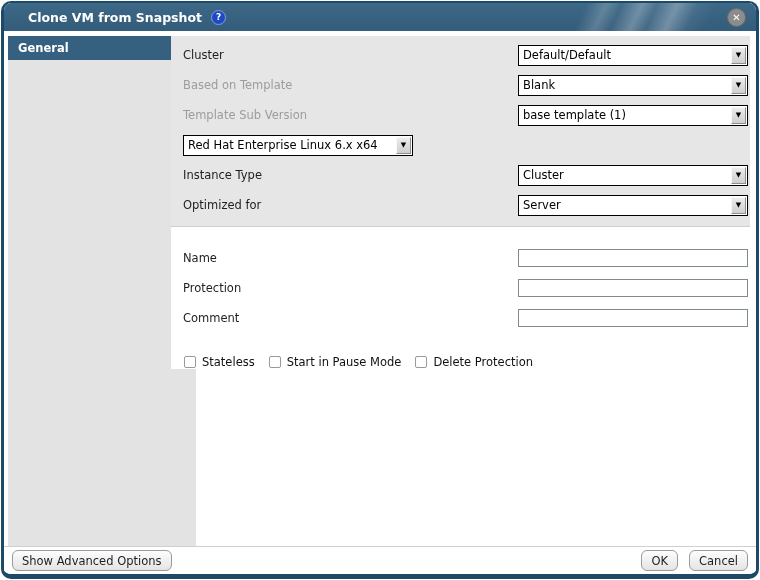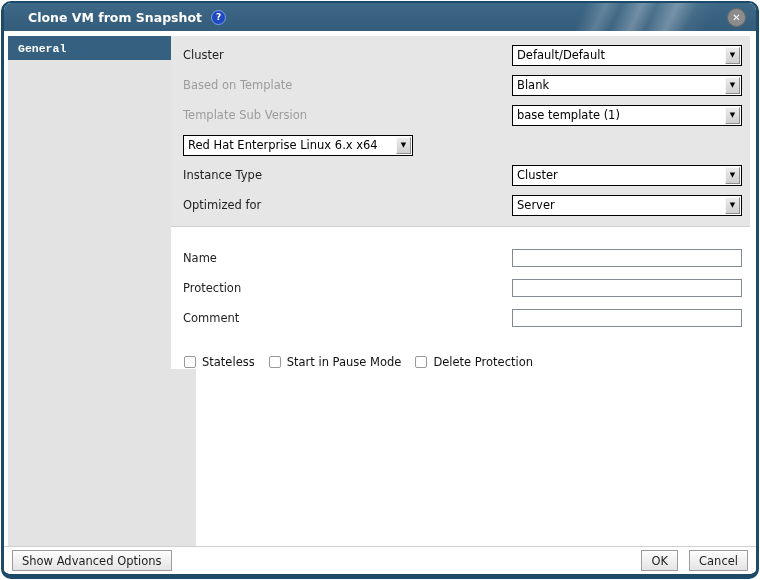--- a/index.html
+++ b/index.html
@@ -41,33 +41,33 @@
   }
   .close-btn{
     position:absolute;right:10px;top:5px;width:17px;height:17px;border-radius:50%;
     background:#8c8c8c;border:1px solid #6b6b6b;color:#ffffff;
     display:flex;align-items:center;justify-content:center;
     font-size:10px;font-weight:bold;cursor:pointer;line-height:1;
   }
   
   .main{flex:1 1 auto;position:relative;background:#ffffff;}
   .sidebar{
-    position:absolute;left:4px;top:5px;bottom:0;width:188px;background:#e3e3e3;font-family:Liberation Mono, monospace;
+    position:absolute;left:4px;top:5px;bottom:0;width:188px;background:#e3e3e3;
   }
   .sidebar-item{
     height:24px;background:#36607f;color:#ffffff;font-size:11.5px;font-weight:bold;
     display:flex;align-items:center;padding-left:10px;cursor:pointer;
   }
   .content{position:absolute;left:167px;top:5px;right:6px;bottom:0;}
   .top-panel{
     background:#e6e6e6;padding:4px 0 6px 0;border-bottom:1px solid #cfcfcf;
   }
   .form-row{
     height:30px;display:flex;align-items:center;
-    padding-left:12px;padding-right:8px;
+    padding-left:12px;padding-right:2px;
   }
   .form-label{flex:1 1 auto;font-size:11.5px;color:#1e1e1e;}
   .form-label.disabled{color:#9c9c9c;}
   
   .select{
     width:230px;flex:0 0 230px;height:21px;background:#ffffff;
     border:1px solid #000000;display:flex;align-items:center;cursor:pointer;
     box-sizing:border-box;
   }
   .select-value{
@@ -101,21 +101,21 @@
   
   .footer{
     flex:0 0 27px;border-top:1px solid #cfcfcf;background:#ffffff;
     display:flex;align-items:center;justify-content:space-between;
     padding:0 8px;
   }
   .btn{
     font-family:"DejaVu Sans","Liberation Sans",sans-serif;
     font-size:11.5px;color:#1e1e1e;
     background:linear-gradient(#fdfdfd,#e4e4e4);
-    border:1px solid #9b9b9b;border-radius:0;
+    border:1px solid #9b9b9b;border-radius:6px;
     height:21px;padding:0 9px;cursor:pointer;
   }
   .footer-right{display:flex;gap:11px;margin-left:10px;}
 </style>
 </head>
 <body>
 
 <div class="dialog">
 
   <div class="titlebar">

